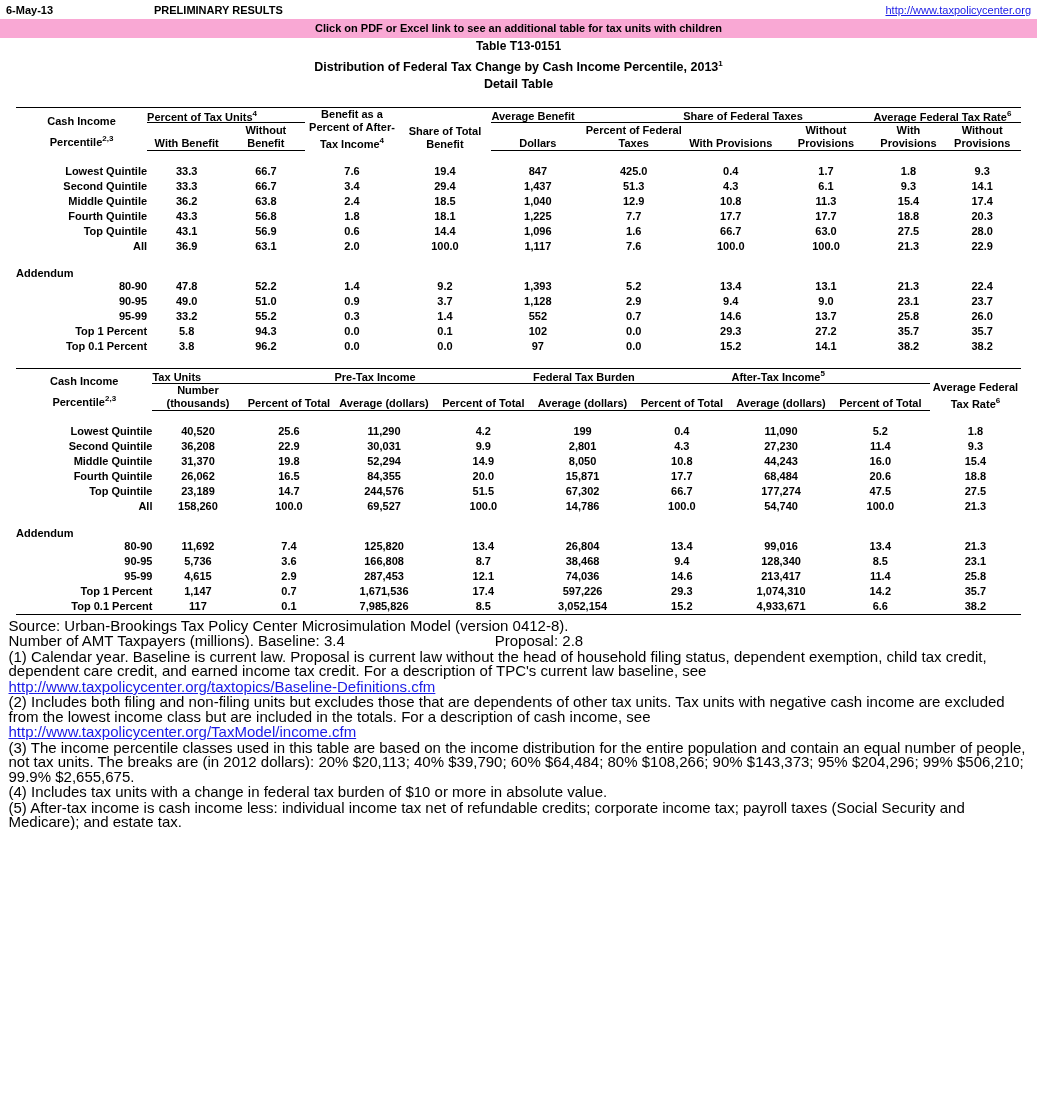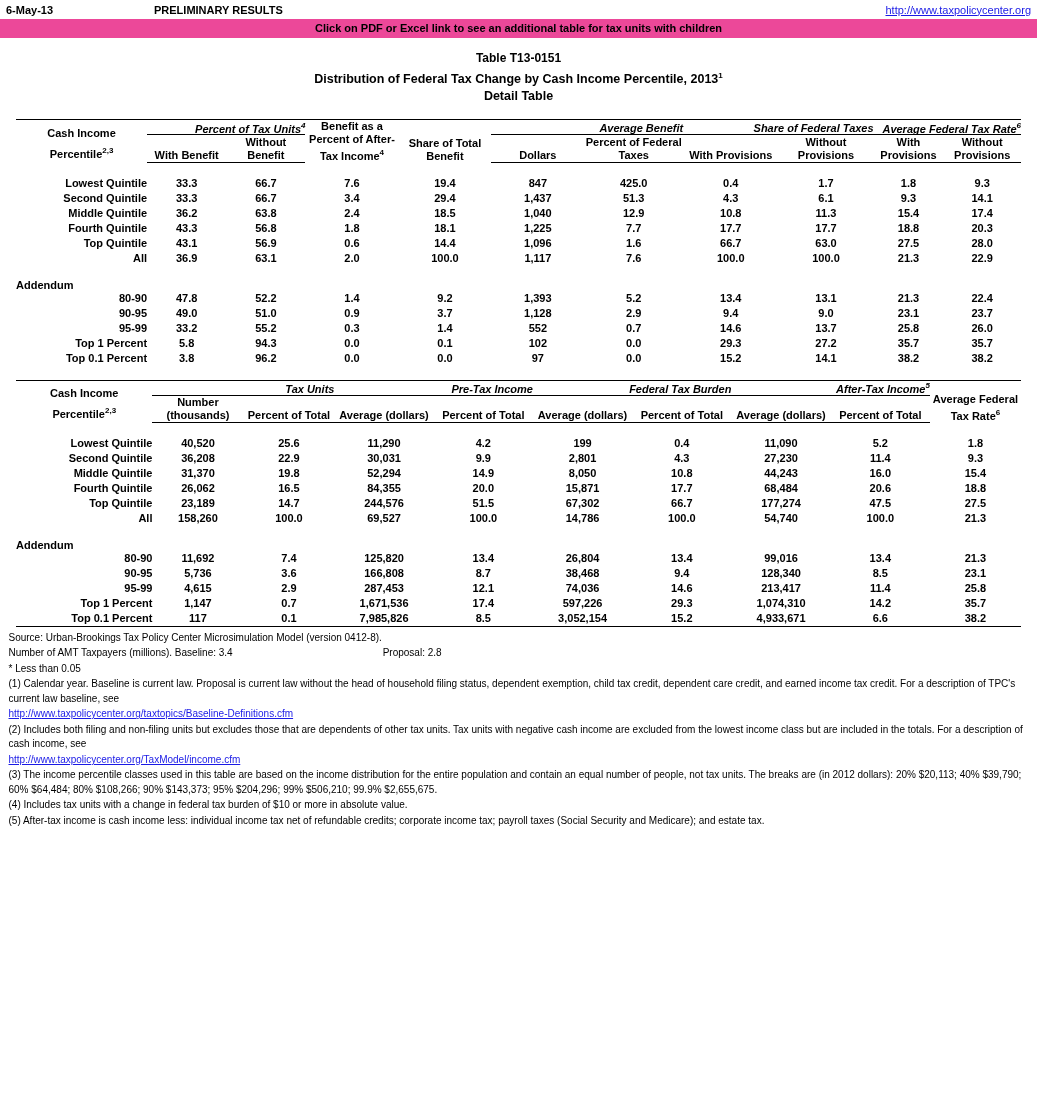--- a/index.html
+++ b/index.html
@@ -31,32 +31,31 @@
   }
   .topbar .date { width: 120px; }
   .topbar .prelim { flex: 1; padding-left: 28px; }
   .topbar .url {
     color: #1a1ae6;
     text-decoration: underline;
     font-weight: normal;
     font-size: 11px;
   }
   .cyanbar {
-    background: #ec4899;
+    background: #f9a8d4;
     text-align: center;
     font-size: 11px;
     font-weight: bold;
     color: #000;
     padding: 3px 0 4px 0;
     border-top: 1px solid #ffffff;
   }
   
   .titleblock {
     text-align: center;
-    margin-top: 12px;
     line-height: 17px;
   }
   .titleblock div {
     font-weight: bold;
     font-size: 12.5px;
   }
   .titleblock .t1 { font-size: 12px; }
   sup { font-size: 8px; vertical-align: super; font-weight: bold;}
   
   table.tbl {
@@ -65,25 +64,24 @@
     margin: 0 auto;
     font-size: 11px;
   }
   table.tbl td, table.tbl th {
     padding: 0;
     vertical-align: bottom;
   }
   .hdr-top-line td { border-top: 1.3px solid #000; }
   .hdr-bot-line td { border-bottom: 1.3px solid #000; }
   .grp {
-    text-align: right;
+    text-align: left;
     font-weight: bold;
     font-size: 11px;
     padding-bottom: 1px;
-    font-style: italic;
   }
   .grp.underline {
     border-bottom: 1px solid #000;
   }
   .sub {
     text-align: center;
     font-weight: bold;
     font-size: 11px;
     padding: 1px 2px 3px 2px;
     line-height: 13px;
@@ -123,21 +121,21 @@
     text-align: center;
     font-weight: bold;
     font-size: 12px;
     line-height: 19px;
     margin-top: 30px;
   }
   
   .notes {
     width: 1020px;
     margin: 0 auto;
-    font-size: 10px;
+    font-size: 15px;
     line-height: 14.5px;
     padding-top: 3px;
   }
   .notes .line { margin: 1px 0; }
   .notes a.link {
     color: #1a1ae6;
     text-decoration: underline;
   }
   .inline-right { display:inline-block; margin-left: 150px; }
   .tbl-wrap { margin-top: 14px; }
@@ -544,21 +542,20 @@
     </tr>
   </tbody>
       </table>
   </div>
 
   <div class="notes">
     <div class="line">Source: Urban-Brookings Tax Policy Center Microsimulation Model (version 0412-8).</div>
     <div class="line">
       <span>Number of AMT Taxpayers (millions).  Baseline: 3.4</span><span class="inline-right">Proposal: 2.8</span>
     </div>
-    <div class="line">* Less than 0.05</div>
     <div class="line">(1) Calendar year. Baseline is current law.  Proposal is current law without the head of household filing status, dependent exemption, child tax credit, dependent care credit, and earned income tax credit.  For a description of TPC's current law baseline, see</div>
     <div class="line"><a class="link" href="#">http://www.taxpolicycenter.org/taxtopics/Baseline-Definitions.cfm</a></div>
     <div class="line">(2) Includes both filing and non-filing units but excludes those that are dependents of other tax units. Tax units with negative cash income are excluded from the lowest income class but are included in the totals. For a description of cash income, see</div>
     <div class="line"><a class="link" href="#">http://www.taxpolicycenter.org/TaxModel/income.cfm</a></div>
     <div class="line">(3) The income percentile classes used in this table are based on the income distribution for the entire population and contain an equal number of people, not tax units. The breaks are (in 2012 dollars): 20% $20,113; 40% $39,790; 60% $64,484; 80% $108,266; 90% $143,373; 95% $204,296; 99% $506,210; 99.9% $2,655,675.</div>
     <div class="line">(4) Includes tax units with a change in federal tax burden of $10 or more in absolute value.</div>
     <div class="line">(5) After-tax income is cash income less: individual income tax net of refundable credits; corporate income tax; payroll taxes (Social Security and Medicare); and estate tax.</div>
   </div>
 
 </div>

